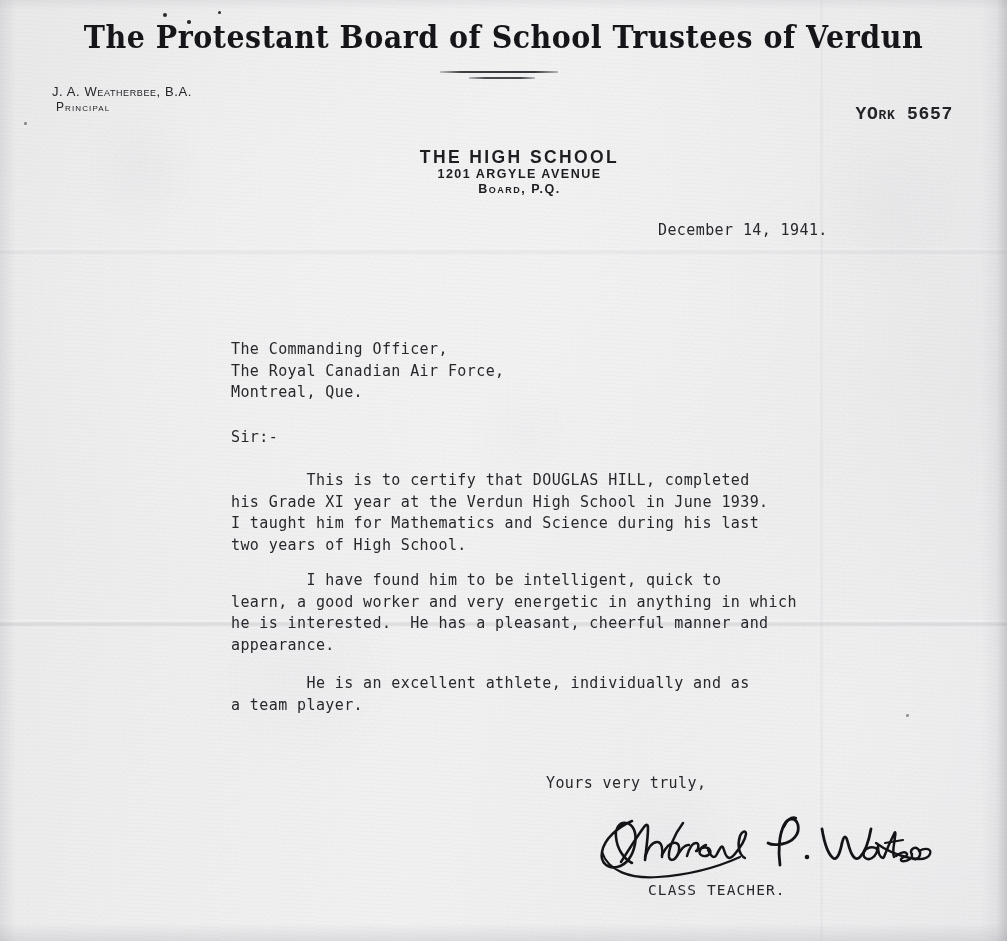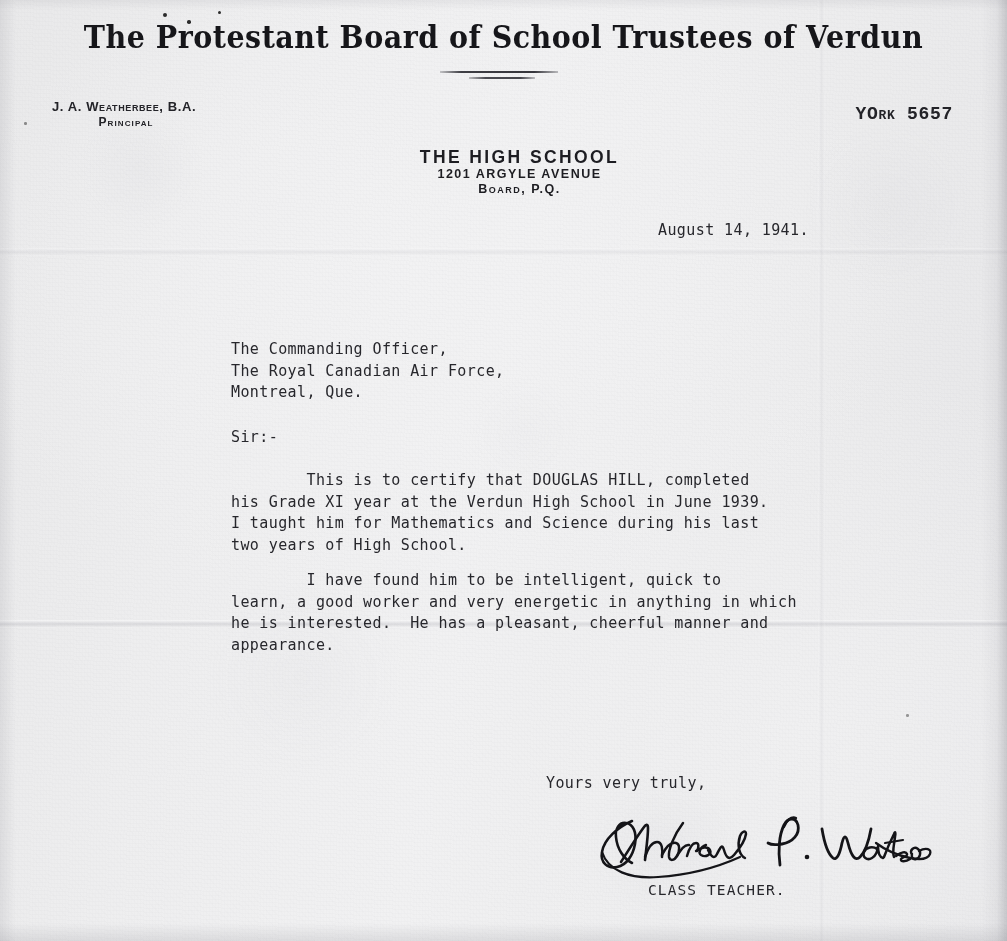--- a/index.html
+++ b/index.html
@@ -149,35 +149,35 @@
     top: 77px;
     width: 66px;
     height: 1.5px;
     background: linear-gradient(90deg, rgba(70,70,76,.3), #4a4a50 25%, #45454b 78%, rgba(70,70,76,.3));
   }
 
   
   .principal {
     position: absolute;
     left: 52px;
-    top: 99px;
+    top: 84px;
     font-family: "Liberation Sans", sans-serif;
     font-size: 11.5px;
-    font-weight: 700;
+    font-weight: 400;
     letter-spacing: .9px;
     color: #232328;
     line-height: 15px;
   }
   .principal .name { font-variant: small-caps; font-size: 13px; letter-spacing: .6px; }
   .principal .role {
     font-variant: small-caps;
     font-size: 12px;
     letter-spacing: 1.1px;
     display: block;
-    text-align: center;
+    text-align: left;
     padding-left: 4px;
   }
 
   
   .phone {
     position: absolute;
     right: 54px;
     top: 104px;
     font-family: Liberation Mono, monospace;
     font-size: 18px;
@@ -276,38 +276,40 @@
   </div>
 
   <div class="phone">YOrk 5657</div>
 
   <div class="school">
     <div class="l1">THE HIGH SCHOOL</div>
     <div class="l2">1201 ARGYLE AVENUE</div>
     <div class="l3">Board, P.Q.</div>
   </div>
 
-  <div class="tw date">August 14, 1941.</div>
+  <div class="tw date">December 14, 1941.</div>
 
   <div class="tw addressee">The Commanding Officer,
 The Royal Canadian Air Force,
 Montreal, Que.</div>
 
   <div class="tw salutation">Sir:-</div>
 
   <div class="tw para1">        This is to certify that DOUGLAS HILL, completed
 his Grade XI year at the Verdun High School in June 1939.
 I taught him for Mathematics and Science during his last
 two years of High School.</div>
 
   <div class="tw para2">        I have found him to be intelligent, quick to
 learn, a good worker and very energetic in anything in which
 he is interested.  He has a pleasant, cheerful manner and
 appearance.</div>
 
+  <div class="tw para3">        He is an excellent athlete, individually and as
+a team player.</div>
 
   <div class="tw closing">Yours very truly,</div>
 
   <div class="signature">
     
     <svg viewBox="0 0 360 80" width="360" height="80" xmlns="http://www.w3.org/2000/svg" aria-hidden="true">
       <g fill="none" stroke="#141418" stroke-linecap="round" stroke-linejoin="round">
 
         <path d="M44 16 C30 22, 16 34, 14 47 C12 58, 20 64, 29 62 C39 60, 45 50, 47 39 C49 27, 45 19, 38 18 C31 17, 27 24, 28 32 C29 44, 36 54, 44 58" stroke-width="2.6"></path>
         <path d="M33 57 C40 46, 48 33, 56 22 C58 19, 60 19, 60 23 C60 33, 58 45, 57 55" stroke-width="2.6"></path>

